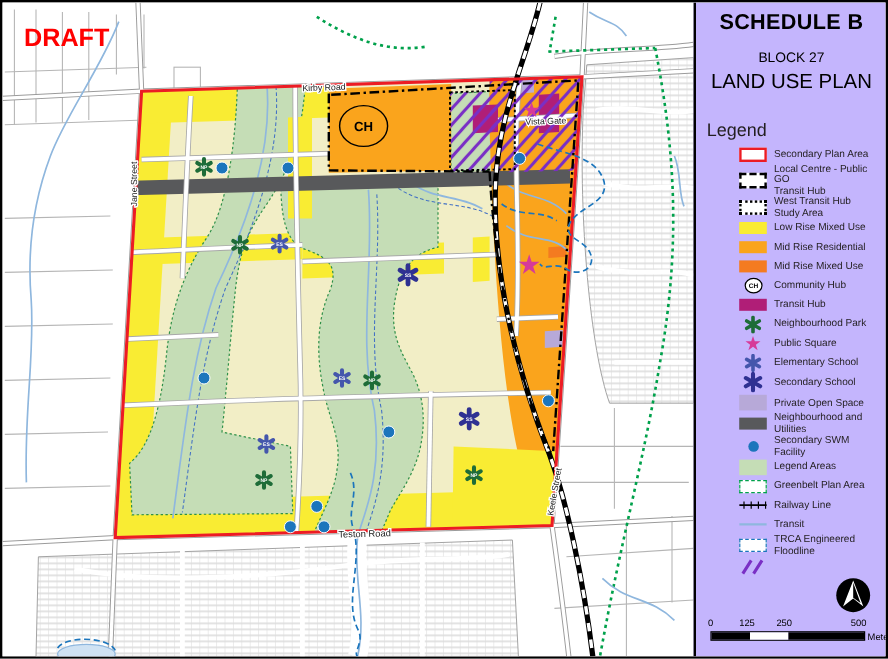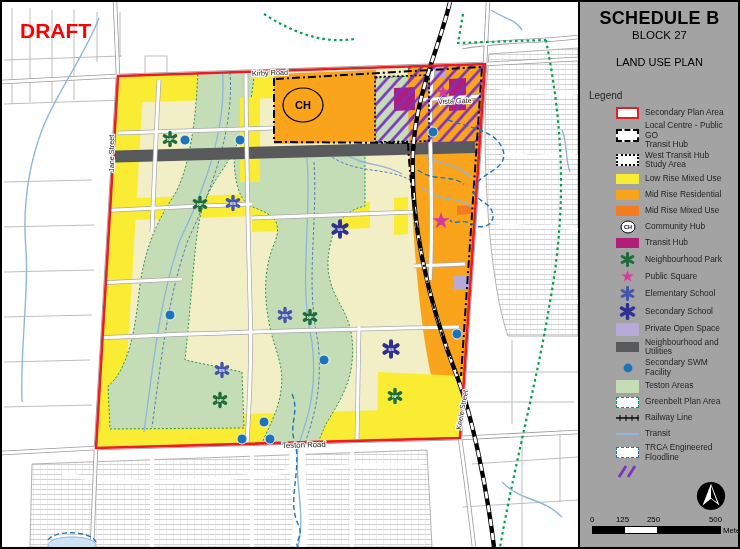--- a/index.html
+++ b/index.html
@@ -1,26 +1,26 @@
 <!DOCTYPE html>
 <html><head>
 <meta charset="utf-8">
 <style>
   html,body{margin:0;padding:0;background:#fff;}
   #frame{position:relative;width:740px;height:549px;box-sizing:border-box;border:2px solid #000;
          font-family:"Liberation Sans",sans-serif;background:#fff;overflow:hidden;}
   #mapwrap{position:absolute;left:0;top:0;width:576px;height:545px;}
   #panel{position:absolute;left:576px;top:0;width:160px;height:545px;box-sizing:border-box;
-         border-left:2px solid #000;background:#a3a3a3;display:flex;flex-direction:column;
+         border-left:2px solid #000;background:#c4b5fd;display:flex;flex-direction:column;
          padding:6px 7px 5px 8px;}
   .title-block{text-align:center;color:#000;}
   .t1{font-size:18px;font-weight:bold;letter-spacing:.3px;}
-  .t2{font-size:11.5px;margin-top:0;}
-  .t3{font-size:11px;margin-top:15px;}
-  .legend-title{font-size:10px;margin:22px 0 4px 1px;color:#231F20;}
+  .t2{font-size:11.5px;margin-top:14px;}
+  .t3{font-size:17px;margin-top:3px;}
+  .legend-title{font-size:15px;margin:22px 0 4px 1px;color:#231F20;}
   .lrow{display:flex;align-items:center;gap:6px;margin:2px 0;min-height:12px;padding-left:28px;}
   .sw{width:23px;height:10px;flex:0 0 23px;box-sizing:border-box;}
   .sw-icon{width:23px;flex:0 0 23px;display:flex;justify-content:center;align-items:center;}
   .sw-red{background:#fff;border:2px solid #EC1C24;height:12px;}
   .sw-dashdot{background:#fff;border:2px dashed #000;height:13px;}
   .sw-dotted{background:#fff;border:2px dotted #000;height:12px;}
   .sw-gbelt{background:#fff;border:1.6px dashed #00A14B;height:11px;}
   .sw-trca{background:#fff;border:1.6px dashed #1B75BC;height:11px;}
   .ltext{font-size:8.4px;line-height:1.13;color:#231F20;}
   #footer{margin-top:auto;}
@@ -405,21 +405,21 @@
   <div class="lrow">
     <span class="sw-icon">
       <svg width="12" height="12" viewBox="0 0 12 12">
             <circle cx="6" cy="6" r="4.4" fill="#1C75BC"></circle>
           </svg>
     </span>
     <span class="ltext">Secondary SWM Facility</span>
   </div>
   <div class="lrow">
     <span class="sw" style="height: 13px; background: rgb(197, 221, 182);"></span>
-    <span class="ltext">Teston Areas</span>
+    <span class="ltext">Legend Areas</span>
   </div>
   <div class="lrow">
     <span class="sw sw-gbelt"></span>
     <span class="ltext">Greenbelt Plan Area</span>
   </div>
   <div class="lrow">
     <span class="sw-icon">
       <svg width="23" height="10" viewBox="0 0 23 10">
             <path d="M0,5 H23" stroke="#000" stroke-width="1.4"></path>
       <path d="M4,2 V8 M10,2 V8 M16,2 V8 M22,2 V8" stroke="#000" stroke-width="1"></path>

